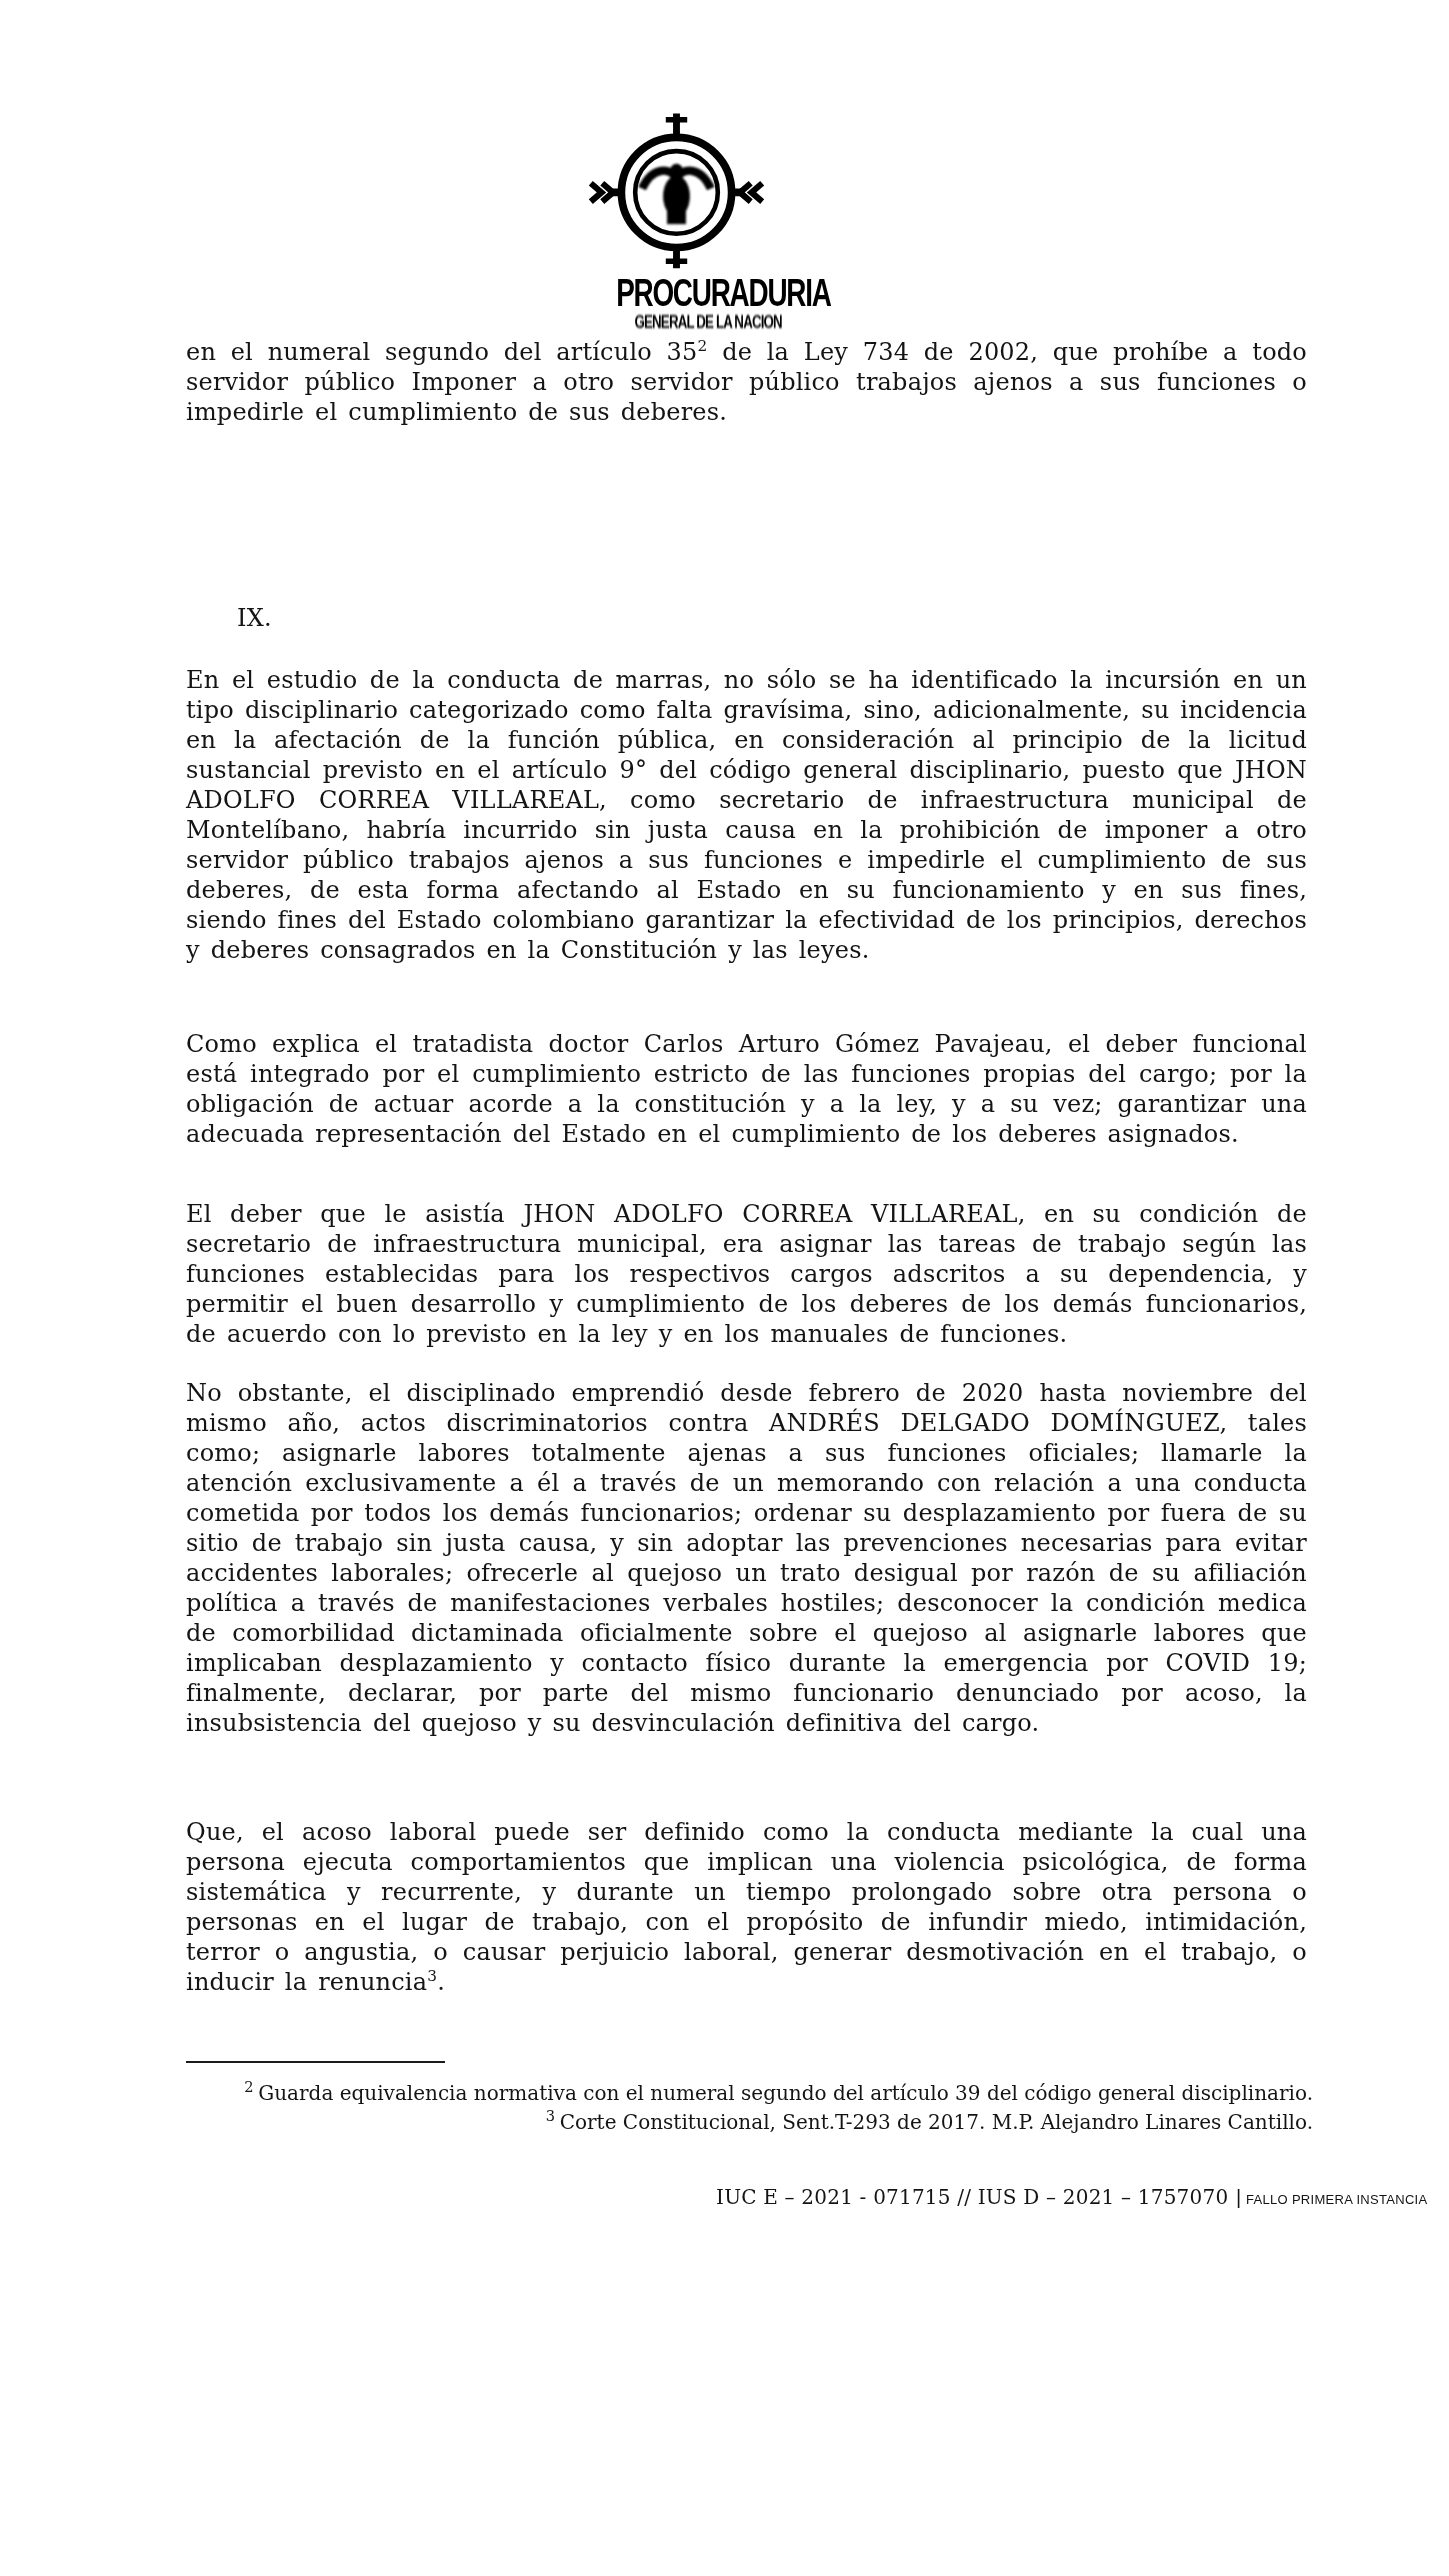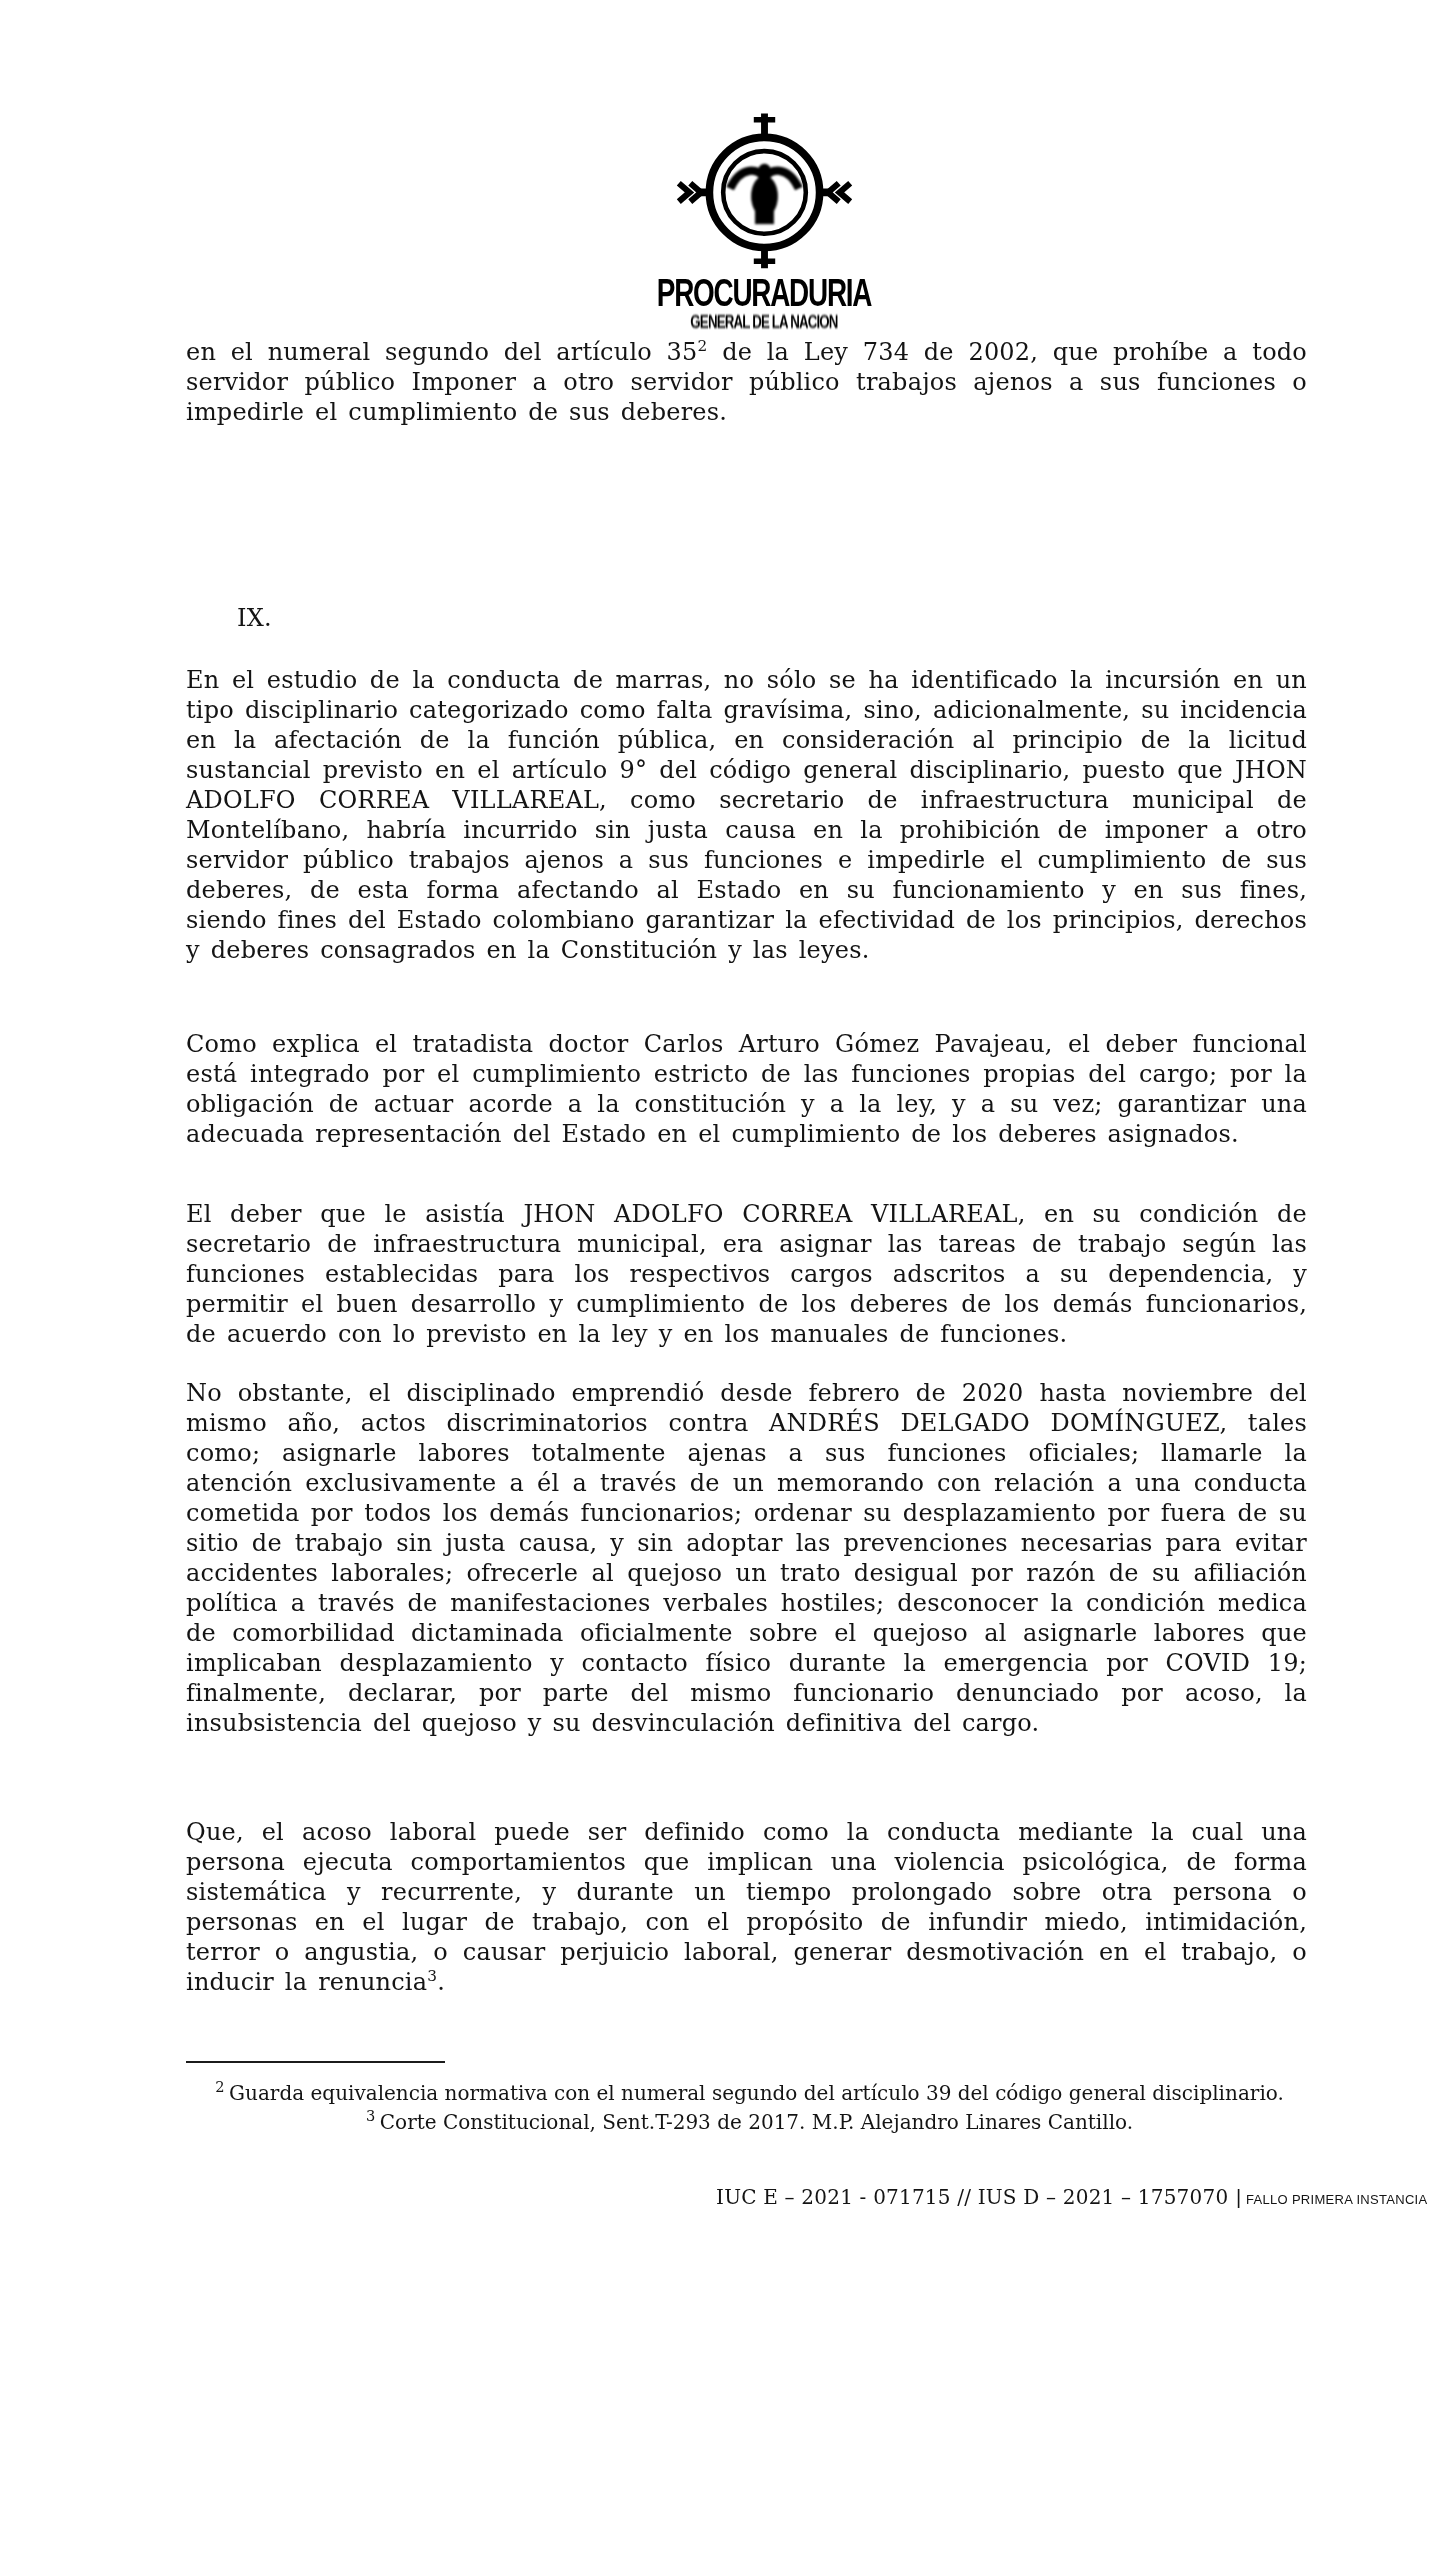--- a/index.html
+++ b/index.html
@@ -24,23 +24,23 @@
     letter-spacing: 0.2px;
     filter: blur(0.2px);
   }
   .bold-seg { font-weight: normal; }
   sup.fn-ref { font-size: 15.3px; line-height: 0; vertical-align: 9.2px; }
 
   
   .logo {
     position: absolute;
     top: 112px;
-    left: 764px;
+    left: 742px;
     transform: translateX(-50%);
-    text-align: center;
+    text-align: left;
     width: 307px;
   }
   .emblem-wrap { filter: blur(0.5px) contrast(1.7); display: inline-block; }
   .wordmark {
     font-family: "Liberation Sans", sans-serif;
     font-weight: bold;
     font-size: 34px;
     letter-spacing: -1.5px;
     transform: scale(0.82, 1.12);
     transform-origin: center top;
@@ -79,21 +79,21 @@
     background: #1b1b1b;
     filter: blur(0.2px);
   }
   .footnotes {
     position: absolute;
     left: 186px;
     top: 2079px;
     width: 1127px;
     font-size: 20px;
     line-height: 29px;
-    text-align: center;
+    text-align: right;
     filter: blur(0.2px);
   }
   .footnote sup { font-size: 14.6px; line-height: 0; vertical-align: 7.7px; margin-right: 4.6px; }
 
   
   .footer {
     position: absolute;
     top: 2185px;
     right: 21.5px;
     font-size: 20px;

